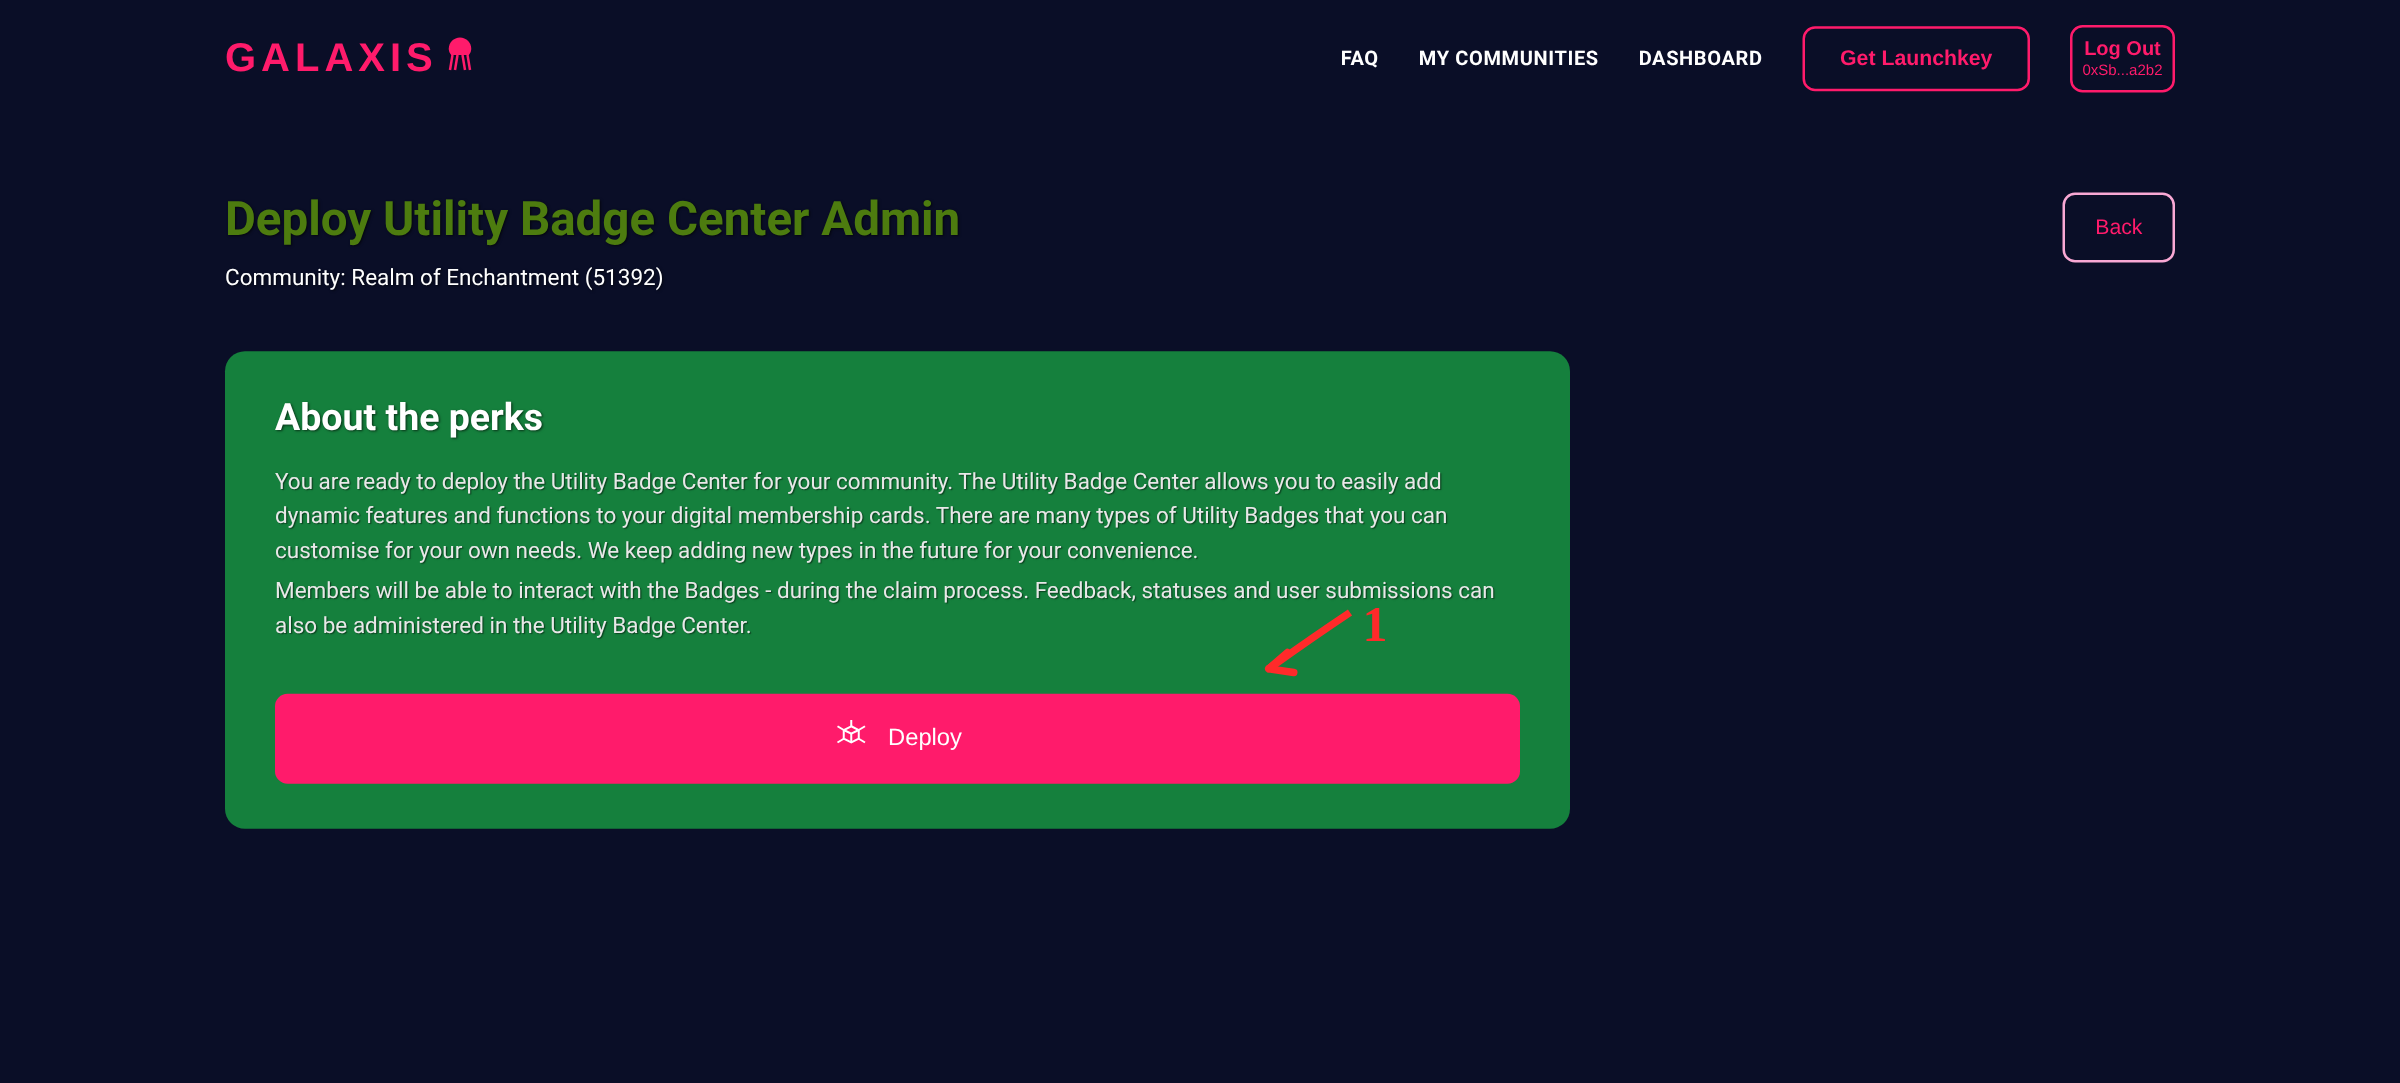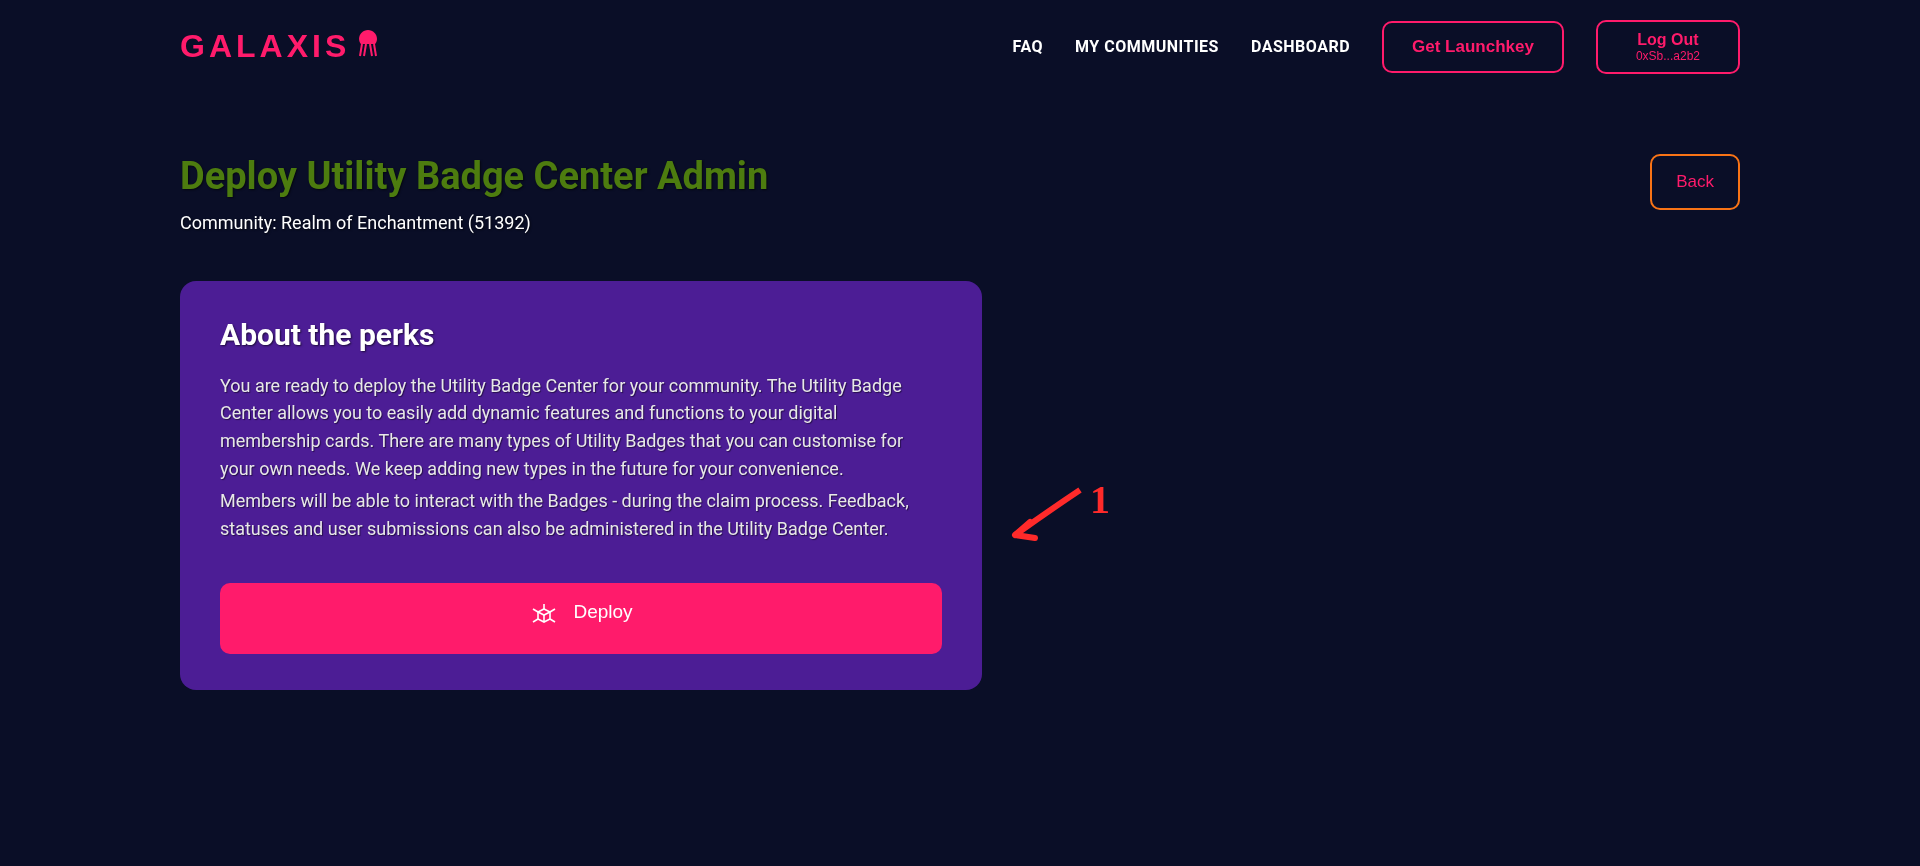--- a/index.html
+++ b/index.html
@@ -50,21 +50,21 @@
   color: #ff1b6b;
   font-size: 17px;
   font-weight: 600;
   cursor: pointer;
   background: transparent;
   text-align: left;
 }
 .btn-logout {
   border: 2px solid #ff1b6b;
   border-radius: 10px;
-  padding: 8px 38px;
+  padding: 8px 8px;
   color: #ff1b6b;
   font-size: 16px;
   font-weight: 600;
   cursor: pointer;
   background: transparent;
   text-align: center;
   display: flex;
   flex-direction: column;
   align-items: center;
   line-height: 1.2;
@@ -88,35 +88,35 @@
   text-shadow: 1px 1px 2px rgba(0,0,0,0.6);
   margin-bottom: 14px;
 }
 .page-subtitle {
   font-size: 18px;
   font-weight: 400;
   color: #fff;
   text-shadow: 1px 1px 2px rgba(0,0,0,0.6);
 }
 .back-btn {
-  border: 2px solid #f97316;
+  border: 2px solid #f9a8d4;
   border-radius: 10px;
   padding: 16px 24px;
   color: #ff1b6b;
   font-size: 17px;
   font-weight: 500;
   cursor: pointer;
   background: transparent;
 }
 .card {
   margin-top: 48px;
-  background: #4c1d95;
+  background: #15803d;
   border-radius: 16px;
   padding: 36px 40px 36px 40px;
-  width: 802px;
+  width: 1076px;
 }
 .card-title {
   font-size: 30px;
   font-weight: 700;
   margin-bottom: 20px;
   text-shadow: 1px 1px 2px rgba(0,0,0,0.6);
 }
 .card-text {
   font-size: 18px;
   line-height: 1.55;
@@ -129,21 +129,21 @@
   width: 100%;
   background: #ff1b6b;
   border: none;
   border-radius: 10px;
   padding: 18px;
   color: #fff;
   font-size: 19px;
   font-weight: 500;
   cursor: pointer;
   display: flex;
-  align-items: flex-start;
+  align-items: center;
   justify-content: center;
   gap: 14px;
 }
 .deploy-icon {
   display: inline-block;
 }
 .annotation {
   position: absolute;
   left: 1000px;
   top: 480px;

